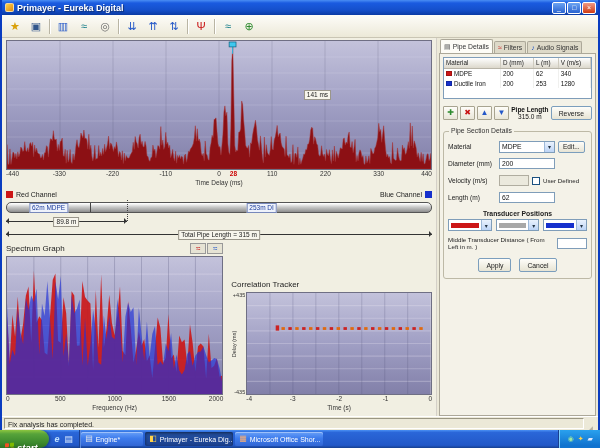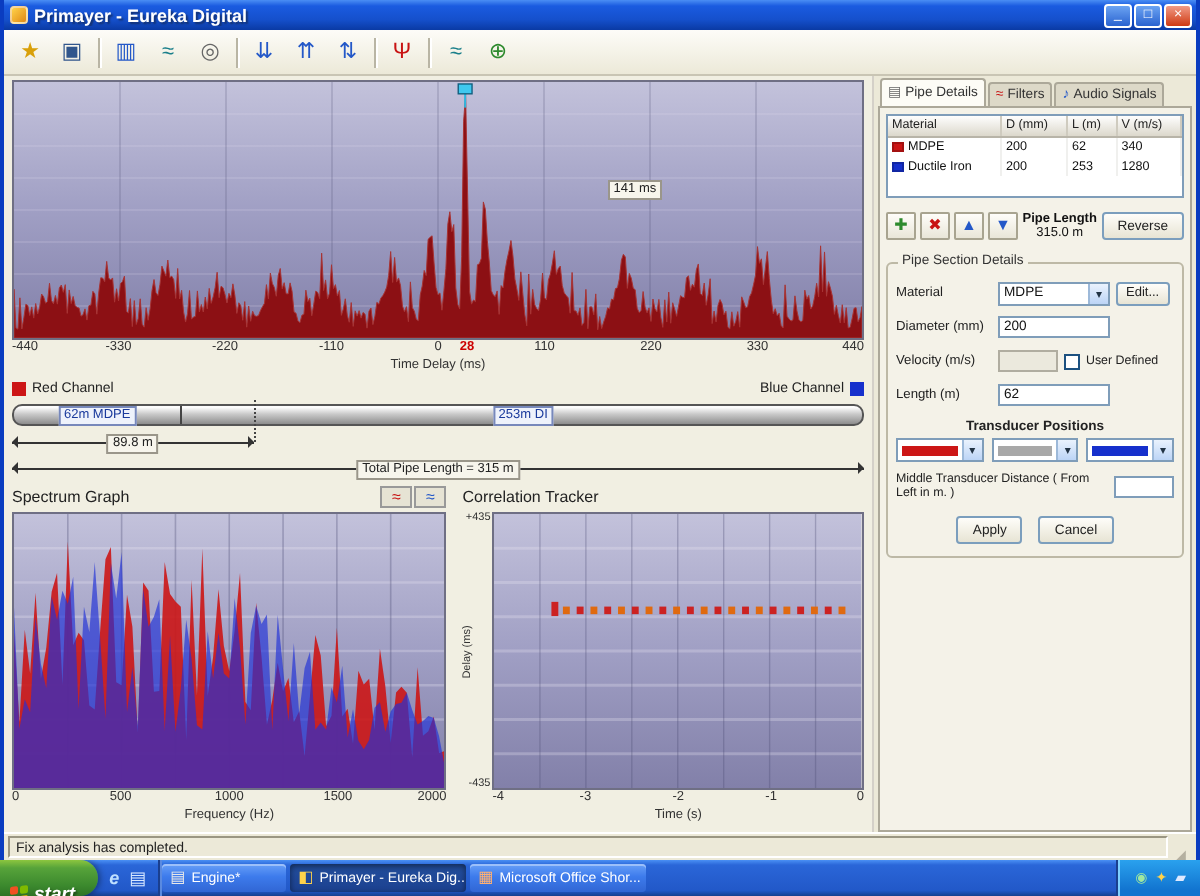--- a/index.html
+++ b/index.html
@@ -73,21 +73,21 @@
   .dline::before{left:0;border-right-color:#333;border-left:0;}
   .dline::after{right:0;border-left-color:#333;border-right:0;}
   .d1{left:0;width:28.5%;}
   .d2{left:0;right:0;}
   .dchip1{left:14.2%;top:2px;transform:translateX(-50%);}
   .dchip2{left:50%;top:2px;transform:translateX(-50%);}
   .vmark{position:absolute;left:28.5%;top:-15px;height:21px;border-left:1px dotted #444;}
 
   .bottom{flex:1;min-height:0;display:flex;gap:8px;margin-top:2px;padding-bottom:1px;}
   .specblock{width:51%;min-width:0;display:flex;flex-direction:column;}
-  .trackblock{flex:1;min-width:0;display:flex;flex-direction:column;}
+  .trackblock{flex:1;min-width:0;display:flex;flex-direction:column;margin-top:36px;}
   .bhead{height:13px;flex:none;display:flex;justify-content:space-between;align-items:flex-start;}
   .wavebtns{display:flex;gap:1px;}
   .wavebtn{width:16px;height:11px;padding:0;display:flex;align-items:center;justify-content:center;font-size:8px;line-height:1;
     background:#e6e3d4;border:1px solid #999;}
   .graphbox{flex:1;min-height:0;position:relative;border:1px solid #6f6f84;}
   .trackrow{flex:1;min-height:0;display:flex;}
   .ycol{width:15px;flex:none;position:relative;font-size:5.5px;color:#333;}
   .ylab{position:absolute;left:0;top:50%;transform:translateY(-50%) rotate(180deg);writing-mode:vertical-rl;white-space:nowrap;}
   .ytop{position:absolute;right:1px;top:0;}
   .ybot{position:absolute;right:1px;bottom:0;}

